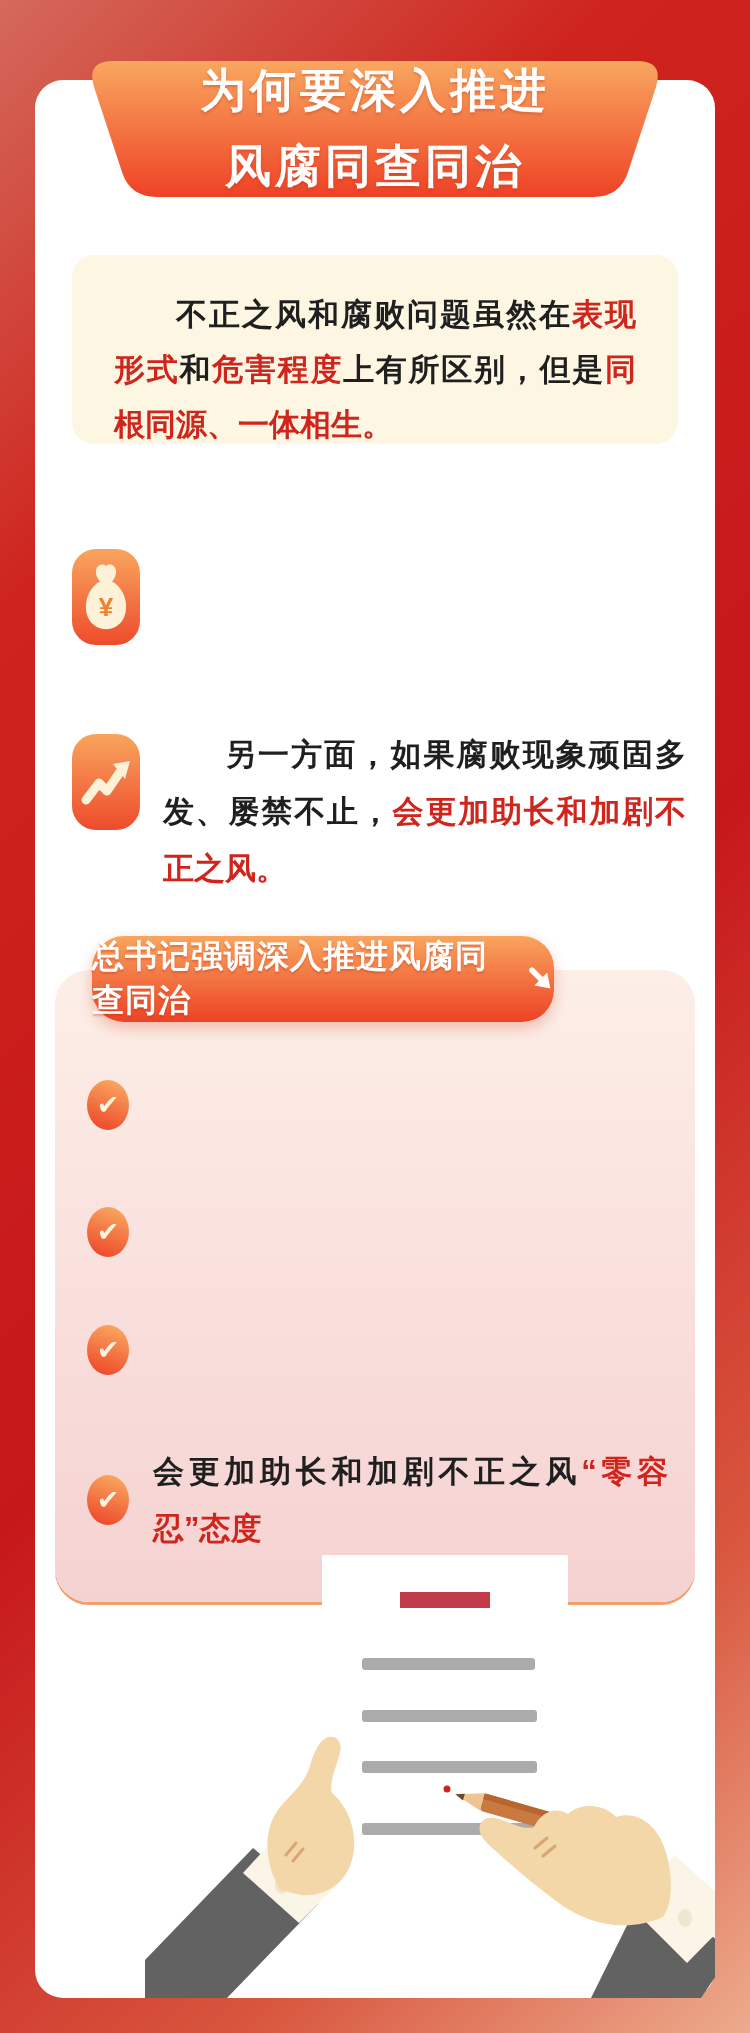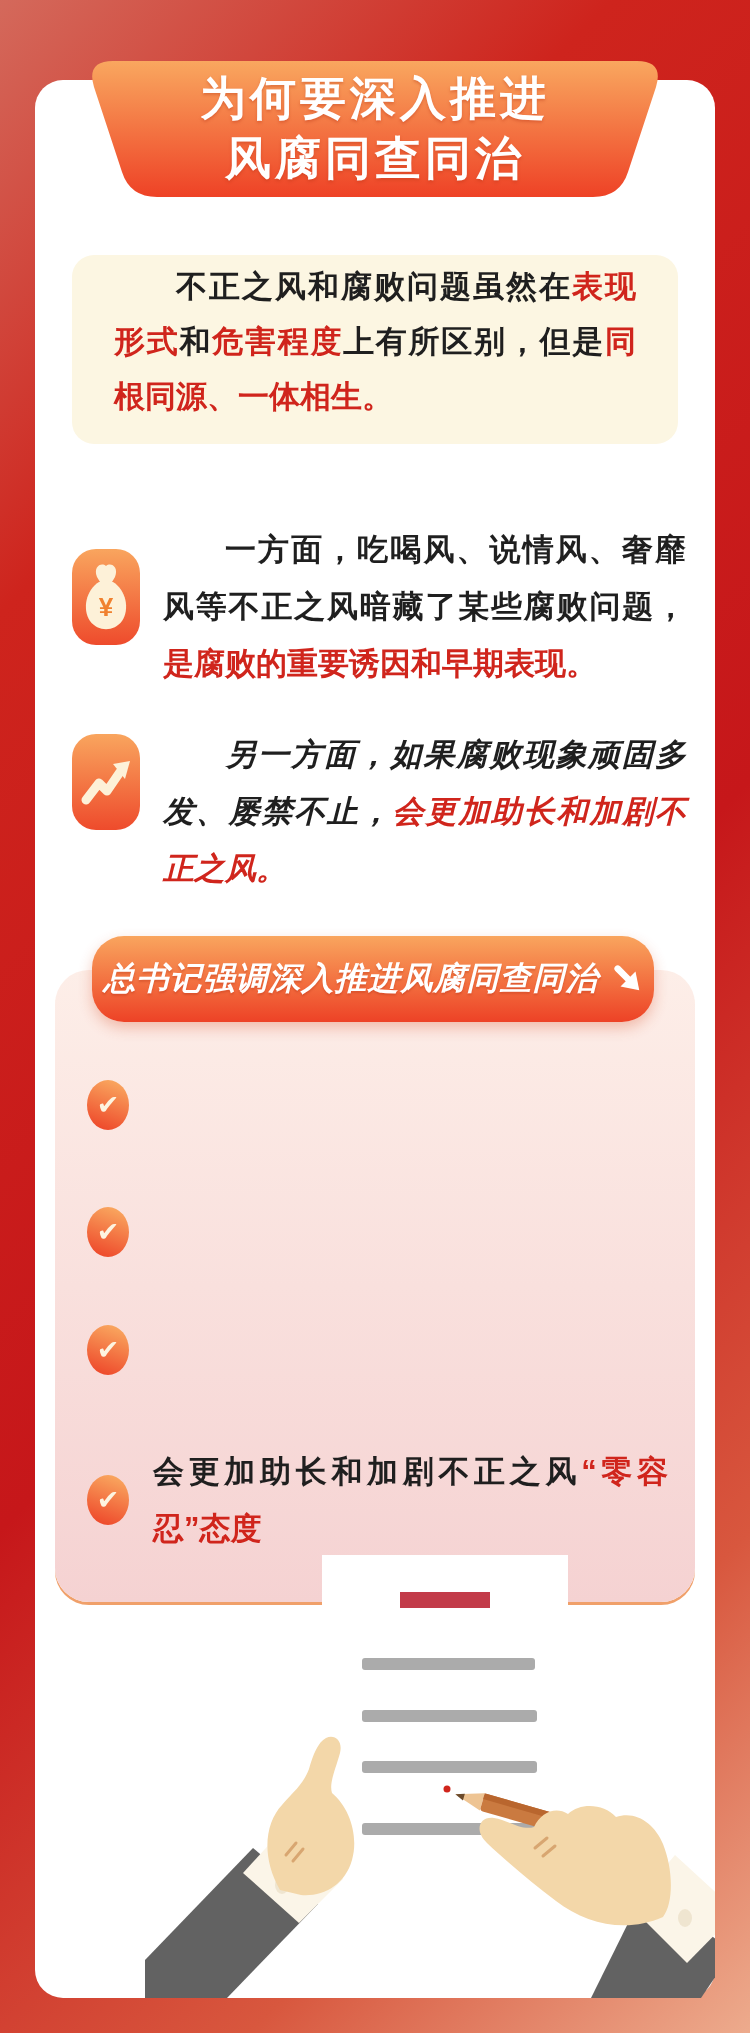--- a/index.html
+++ b/index.html
@@ -9,54 +9,53 @@
     background:linear-gradient(135deg,#d4695b 0%,#ce241d 22%,#c6171a 55%,#d8573e 82%,#edab8d 100%);
   }
   .card {
     position:absolute; left:35px; top:80px; width:680px; height:1918px;
     background:#ffffff; border-radius:28px; z-index:0;
   }
   
   .title-banner { position:absolute; left:83px; top:61px; width:584px; height:136px; z-index:5; }
   .title-banner svg { position:absolute; inset:0; width:100%; height:100%; }
   .title-text {
-    position:absolute; inset:0; display:flex; flex-direction:column; justify-content:center; align-items:center;
+    position:absolute; inset:0; display:flex; flex-direction:column; justify-content:space-between; align-items:center;
     font-family:"Liberation Serif","DejaVu Serif",serif; font-weight:700; color:#ffffff;
     font-size:46px; line-height:60px; letter-spacing:4px;
     text-shadow:0 2px 3px rgba(180,50,20,.35);
   }
   
   .body-text { font-size:31px; line-height:57px; color:#1f1f1f; font-weight:600; text-align:justify; }
   .indent { text-indent:2em; }
   .red { color:#d0251c; font-weight:700; }
   
   .intro-box {
     position:absolute; left:72px; top:255px; width:606px; height:189px;
-    background:#fcf6e2; border-radius:22px; padding:4px 42px; z-index:2;
+    background:#fcf6e2; border-radius:22px; padding:32px 42px; z-index:2;
   }
   .intro-box .body-text { line-height:55px; }
   
   .point-icon {
     position:absolute; width:68px; height:96px; border-radius:24px;
     background:linear-gradient(180deg,#f9a55e 0%,#ee4b2c 100%);
     display:flex; align-items:center; justify-content:center; z-index:2;
   }
   .point-icon svg { width:68px; height:96px; }
   .icon1 { left:72px; top:549px; }
   .icon2 { left:72px; top:734px; }
   .point-text { position:absolute; left:163px; width:523px; z-index:2; }
   .pt1 { top:521px; }
-  .pt2 { top:726px;font-style:italic; }
+  .pt2 { top:726px; }
   
   .quote-banner {
-    position:absolute; left:92px; top:936px; width:562px; height:86px; border-radius:32px;
+    position:absolute; left:92px; top:936px; width:462px; height:86px; border-radius:32px;
     background:linear-gradient(180deg,#f9a55e 0%,#ed4226 100%);
     display:flex; align-items:center; justify-content:center; gap:14px; z-index:4;
     box-shadow:0 6px 14px rgba(214,74,32,.30);
-    font-style:italic;
   }
   .quote-label {
     color:#ffffff; font-size:32px; font-weight:700; letter-spacing:1px;
     text-shadow:0 2px 2px rgba(180,50,20,.35);
   }
   .arrow-icon { width:30px; height:30px; }
   
   .key-panel {
     position:absolute; left:55px; top:970px; width:640px; height:632px; border-radius:34px;
     background:linear-gradient(180deg,#fdeee8 0%,#f5d2d2 100%);
@@ -102,21 +101,20 @@
     <p class="body-text indent"><span>不正之风和腐败问题虽然在</span><span class="red">表现形式</span><span>和</span><span class="red">危害程度</span><span>上有所区别，但是</span><span class="red">同根同源、一体相生。</span></p>
   </div>
 
   <div class="point-icon icon1">
     <svg viewBox="0 0 68 96">
       <path d="M25 28 C21 18 29 13 34 17 C39 13 47 18 43 28 L40 33 L28 33 Z" fill="#fdf1d8"></path>
       <path d="M27 33 L41 33 C54 41 58 60 50 72 C42 83 26 83 18 72 C10 60 14 41 27 33 Z" fill="#fdf1d8"></path>
       <text x="34" y="67" text-anchor="middle" font-size="26" font-weight="bold" fill="#f0812f">¥</text>
     </svg>
   </div>
-  <p class="body-text indent point-text pt1"><span>一方面，吃喝风、说情风、奢靡风等不正之风暗藏了某些腐败问题，</span><span class="red">是腐败的重要诱因和早期表现。</span></p>
 
   <div class="point-icon icon2">
     <svg viewBox="0 0 68 96">
       <path d="M14 66 L27 49 L35 57 L48 38" stroke="#fdf1d8" stroke-width="9" fill="none" stroke-linecap="round" stroke-linejoin="round"></path>
       <polygon points="41,30 58,27 53,45" fill="#fdf1d8"></polygon>
     </svg>
   </div>
   <p class="body-text indent point-text pt2"><span>另一方面，如果腐败现象顽固多发、屡禁不止，</span><span class="red">会更加助长和加剧不正之风。</span></p>
 
   <div class="key-panel"></div>

